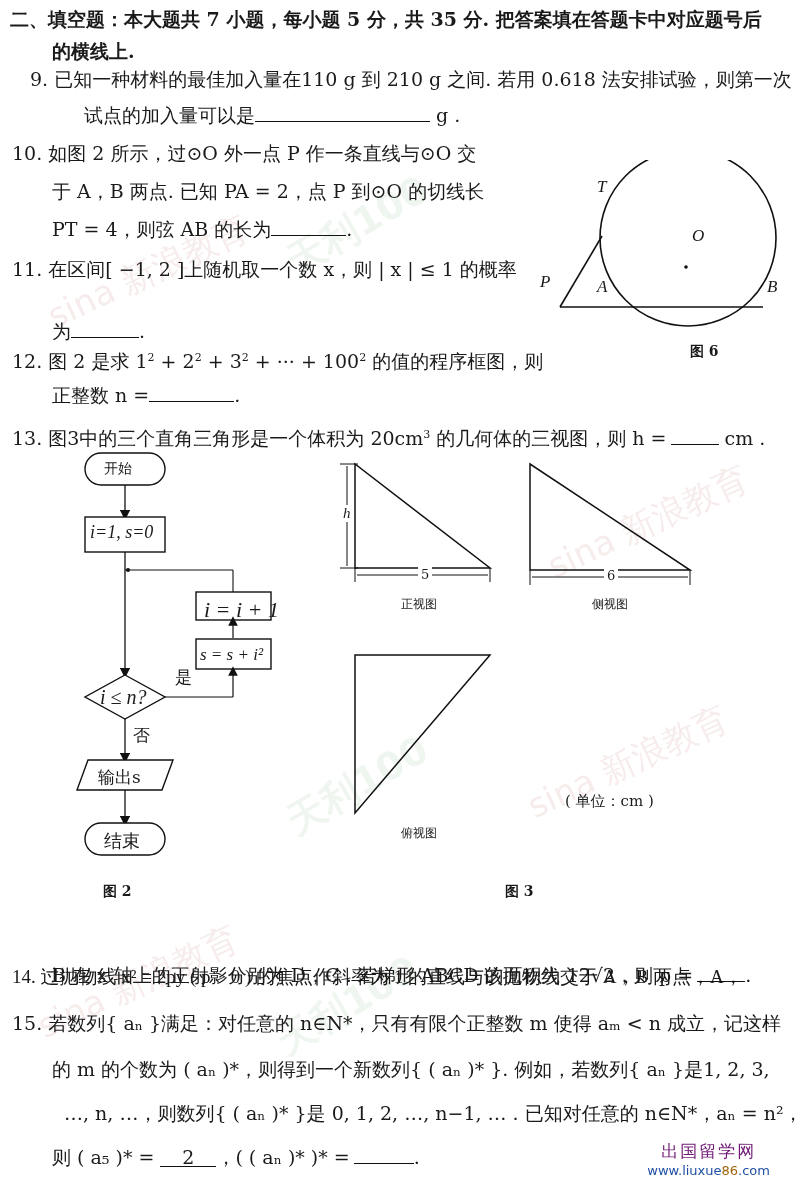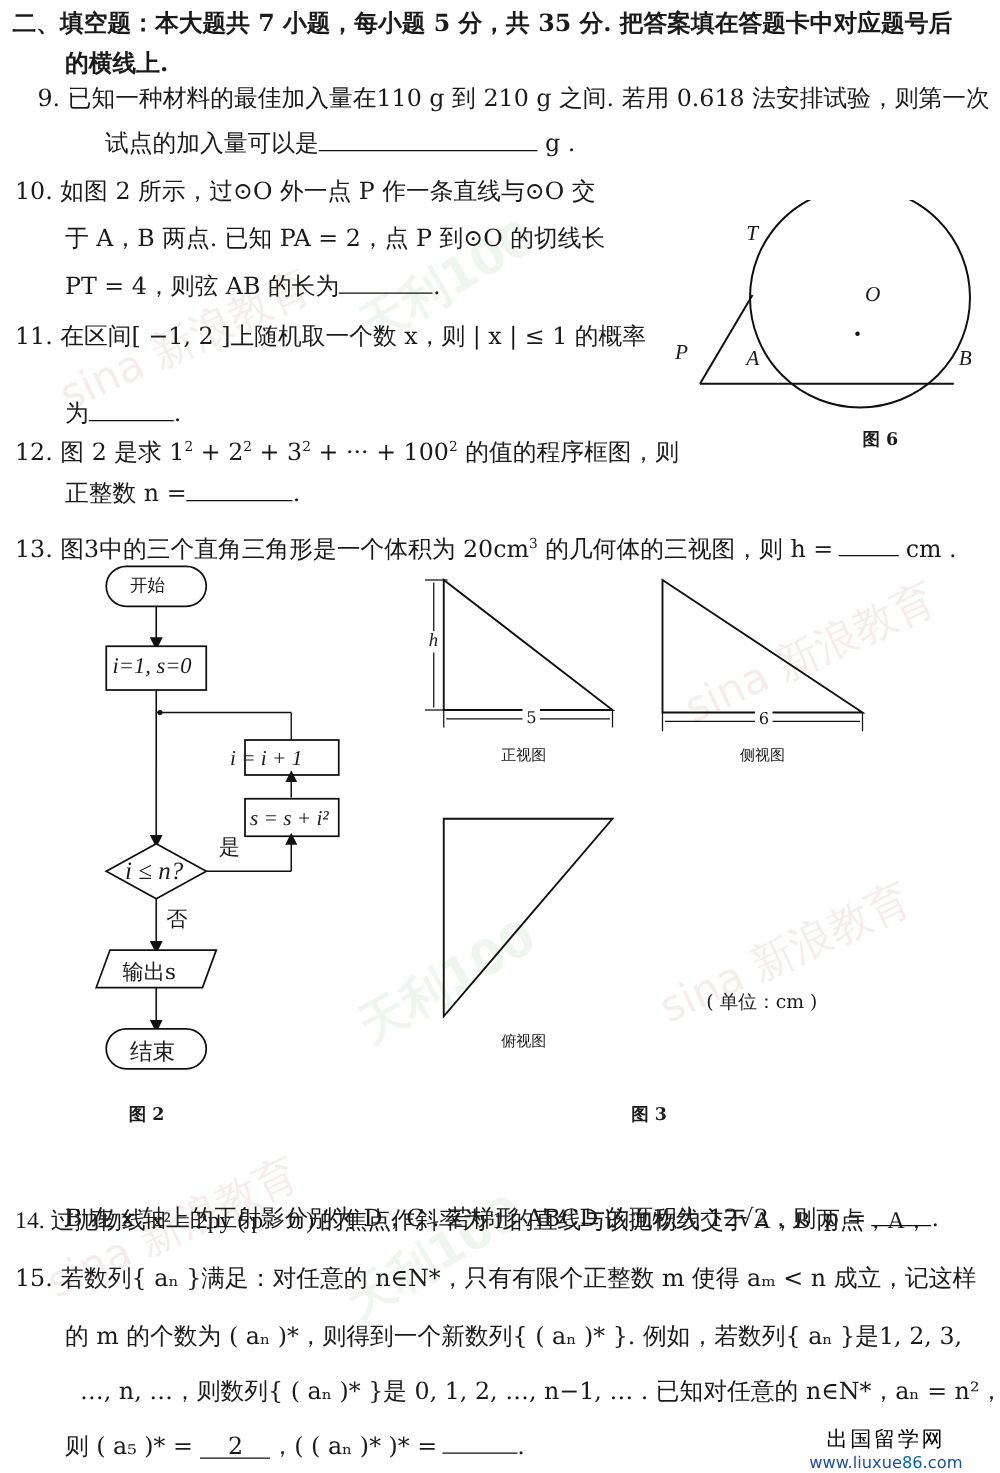--- a/index.html
+++ b/index.html
@@ -10,23 +10,23 @@
   }
   .line { position: absolute; font-size: 19px; line-height: 26px; white-space: nowrap; }
   .it { font-style: italic; font-family: "Liberation Serif", serif; }
   .blank { display: inline-block; border-bottom: 1.5px solid #111; height: 18px; vertical-align: baseline; }
   sup { font-size: 11px; }
   .fig-label { position: absolute; font-size: 14px; font-weight: bold; }
   .small-label { position: absolute; font-size: 12px; }
   .wm { position: absolute; color: rgba(200,120,120,0.14); font-size: 34px; transform: rotate(-25deg); font-family: "DejaVu Sans", sans-serif; pointer-events:none; }
   .wm2 { position: absolute; color: rgba(120,170,120,0.12); font-size: 38px; font-weight: bold; transform: rotate(-30deg); font-family: "DejaVu Sans", sans-serif; pointer-events:none; }
   .brand { position: absolute; right: 30px; top: 1140px; text-align: center; font-family: "DejaVu Sans", sans-serif; }
-  .brand .cn { font-size: 17px; color: #000000; letter-spacing: 2px; }
+  .brand .cn { font-size: 17px; color: #701a75; letter-spacing: 2px; }
   .brand .url { font-size: 13px; color: #1e4fa3; }
-  .brand .url .num { color: #0369a1; }
+  .brand .url .num { color: #a16207; }
 </style>
 </head>
 <body>
 
 <div class="wm" style="left:40px;top:250px;">sina 新浪教育</div>
 <div class="wm" style="left:540px;top:500px;">sina 新浪教育</div>
 <div class="wm" style="left:520px;top:740px;">sina 新浪教育</div>
 <div class="wm" style="left:30px;top:960px;">sina 新浪教育</div>
 <div class="wm2" style="left:280px;top:200px;">天利100</div>
 <div class="wm2" style="left:280px;top:760px;">天利100</div>
@@ -108,21 +108,21 @@
   <polygon points="65,230 105,252 65,274 25,252" fill="#fff" stroke="#111" stroke-width="1.4"></polygon>
   <line x1="105" y1="252" x2="173" y2="252" stroke="#111" stroke-width="1.2"></line>
   <line x1="173" y1="252" x2="173" y2="226" stroke="#111" stroke-width="1.2" marker-end="url(#arr)"></line>
   <line x1="65" y1="274" x2="65" y2="313" stroke="#111" stroke-width="1.3" marker-end="url(#arr)"></line>
   <polygon points="28,315 113,315 102,345 17,345" fill="#fff" stroke="#111" stroke-width="1.4"></polygon>
   <line x1="65" y1="345" x2="65" y2="376" stroke="#111" stroke-width="1.3" marker-end="url(#arr)"></line>
   <rect x="25" y="378" width="80" height="32" rx="16" fill="#fff" stroke="#111" stroke-width="1.4"></rect>
 </svg>
 <div class="small-label" style="left:104px;top:460px;font-size:14px;text-align:center;">开始</div>
 <div class="small-label it" style="left:90px;top:522px;font-size:18px;">i=1, s=0</div>
-<div class="small-label it" style="left:184px;top:597px;font-size:17px;">i = i + 1</div>
+<div class="small-label it" style="left:204px;top:597px;font-size:22px;">i = i + 1</div>
 <div class="small-label it" style="left:200px;top:645px;font-size:17px;">s = s + i²</div>
 <div class="small-label it" style="left:100px;top:686px;font-size:20px;">i ≤ n?</div>
 <div class="small-label" style="left:175px;top:666px;font-size:17px;">是</div>
 <div class="small-label" style="left:133px;top:724px;font-size:17px;">否</div>
 <div class="small-label" style="left:98px;top:766px;font-size:17px;">输出s</div>
 <div class="small-label" style="left:104px;top:829px;font-size:18px;">结束</div>
 <div class="fig-label" style="left:103px;top:883px;">图 2</div>
 
 <svg style="position:absolute;left:320px;top:440px;" width="480" height="440">
 

